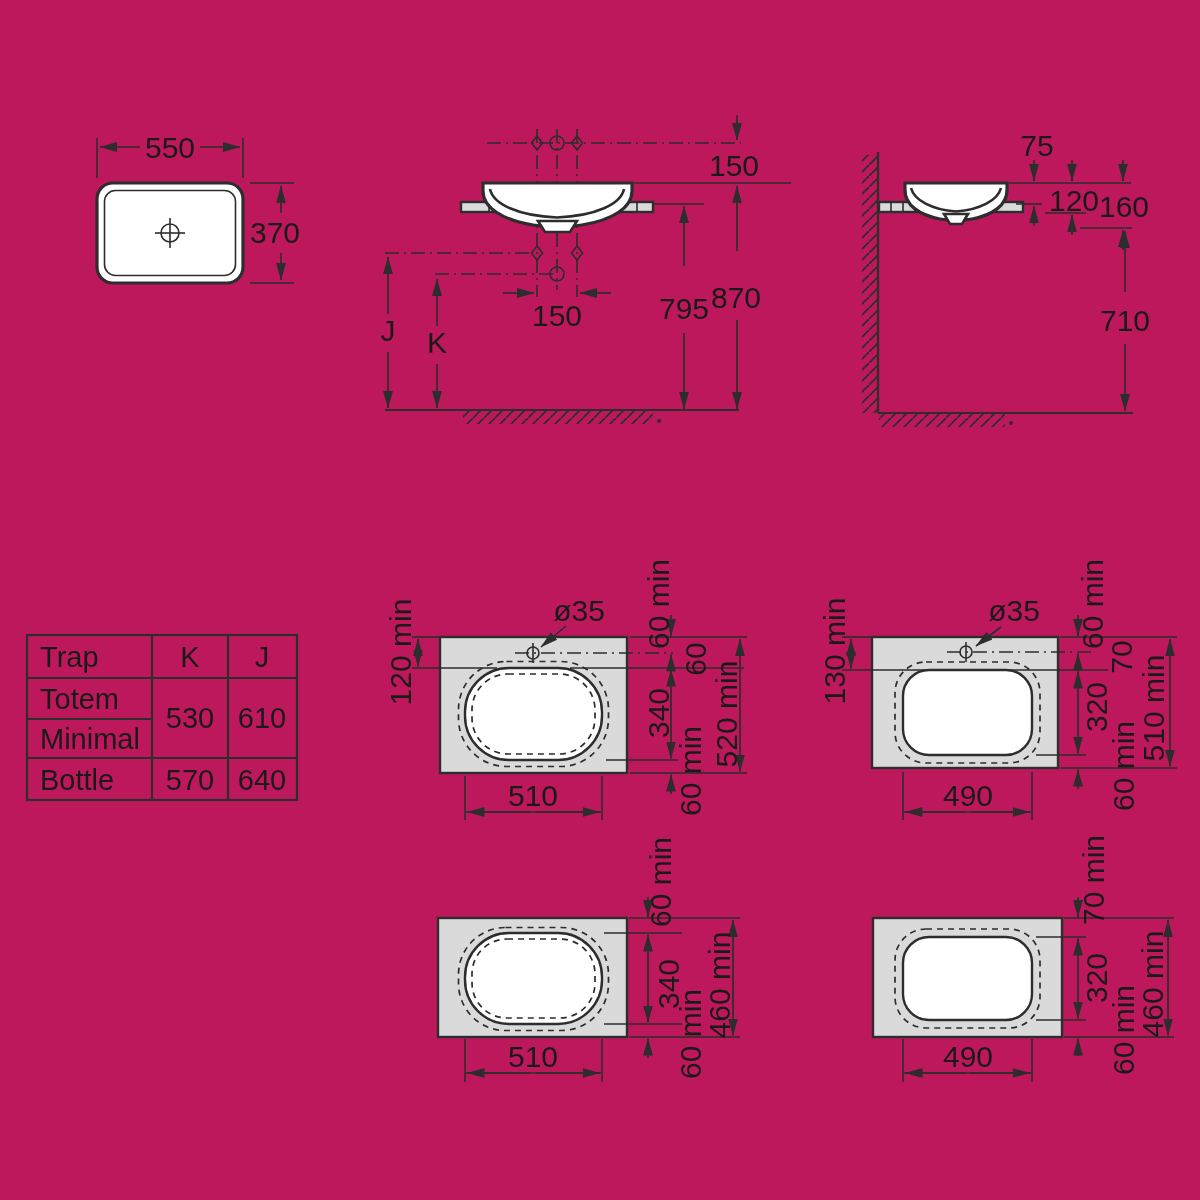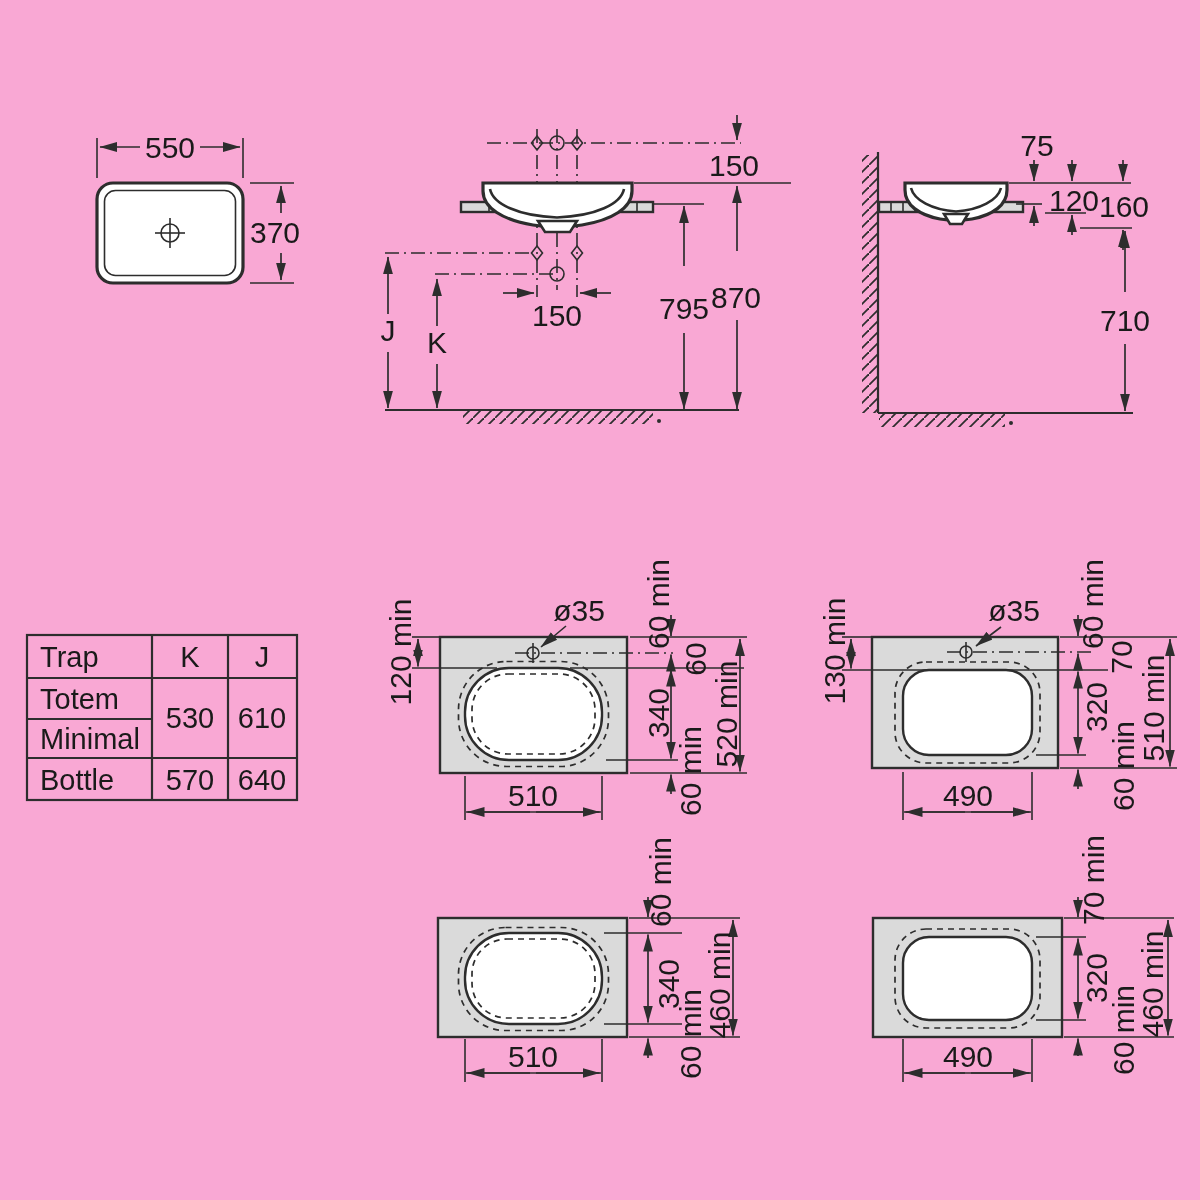--- a/index.html
+++ b/index.html
@@ -1,16 +1,16 @@
 <!DOCTYPE html>
 <html><head>
 <meta charset="utf-8">
 <style>
   html,body{margin:0;padding:0;background:#ffffff;}
-  .page{width:1200px;height:1200px;position:relative;background:#f9a8d4;}
+  .page{width:1200px;height:1200px;position:relative;background:#be185d;}
   svg text{font-family:"Liberation Sans","DejaVu Sans",sans-serif;font-size:30px;fill:#1a1a1a;}
   svg text.t29{font-size:29px;}
   .ln{stroke:#2d2d2d;fill:none;stroke-width:2.2;}
   .w3{stroke-width:3.2;}
   .w26{stroke-width:2.6;}
   .thin{stroke:#2d2d2d;fill:none;stroke-width:1.6;}
   .dim{stroke:#2d2d2d;fill:none;stroke-width:1.7;}
   .dd{stroke:#2d2d2d;fill:none;stroke-width:1.6;stroke-dasharray:14 5 2 5;}
   .dsh{stroke:#2d2d2d;fill:none;stroke-width:1.7;stroke-dasharray:6 5;}
   .counter{fill:#dadada;stroke:#2d2d2d;stroke-width:2.4;}

